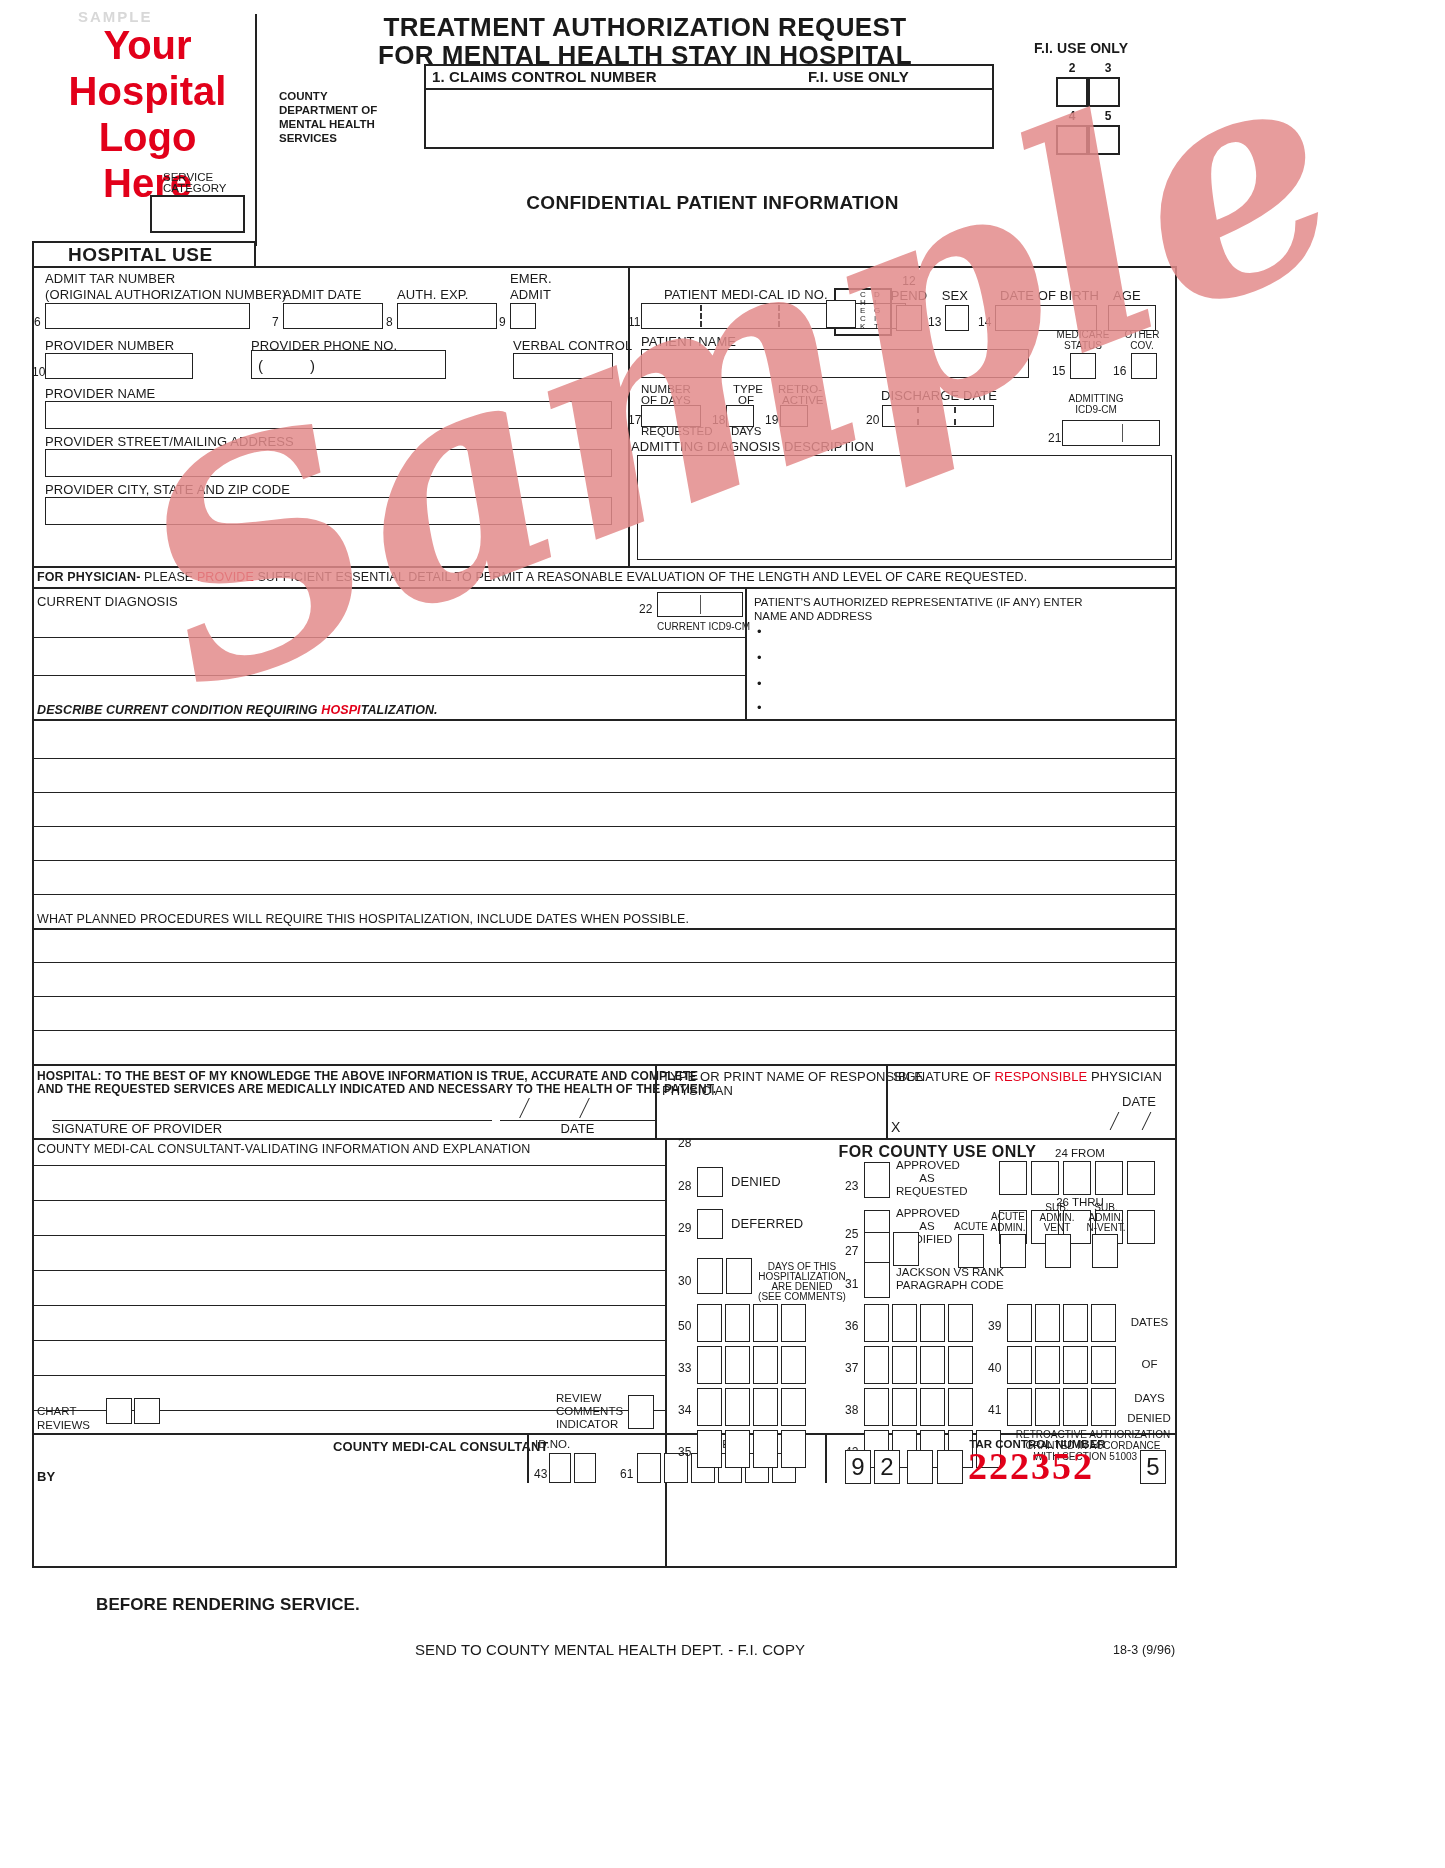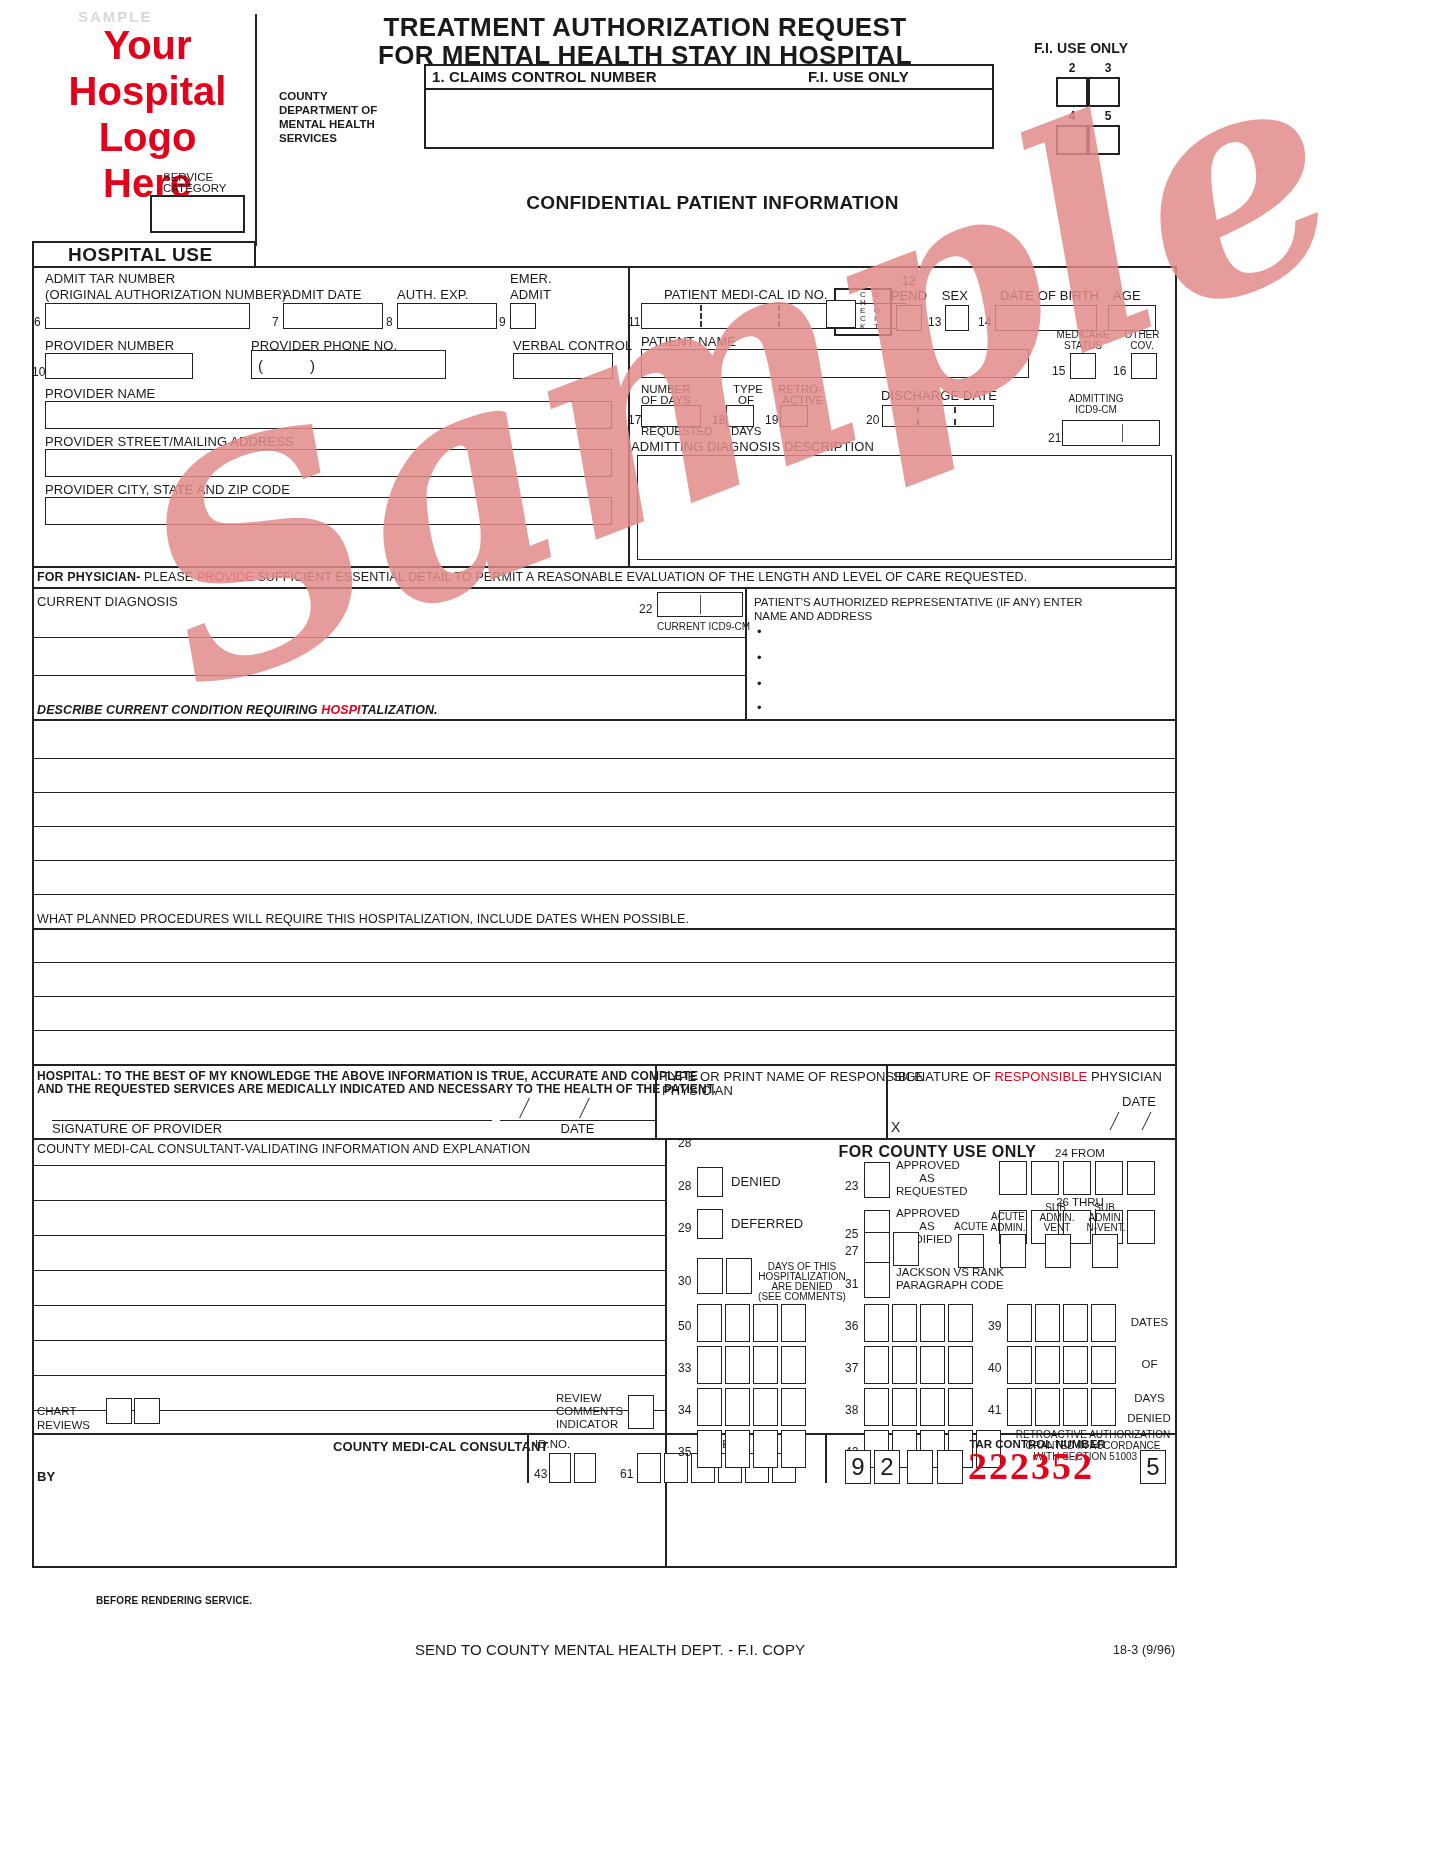--- a/index.html
+++ b/index.html
@@ -463,17 +463,17 @@
   <div class="abs lbl-xs ctr" style="left:1008px;top:1452px;width:170px;">WITH SECTION 51003 (8)</div>
 
   <div class="abs lbl-sm ctr" style="left:900px;top:1438px;width:275px;font-weight:bold;">TAR CONTROL NUMBER</div>
   <div class="abs cell ctr" style="left:845px;top:1450px;width:26px;height:34px;font-size:24px;line-height:32px;">9</div>
   <div class="abs cell ctr" style="left:874px;top:1450px;width:26px;height:34px;font-size:24px;line-height:32px;">2</div>
   <div class="abs cell" style="left:907px;top:1450px;width:26px;height:34px;"></div>
   <div class="abs cell" style="left:937px;top:1450px;width:26px;height:34px;"></div>
   <div class="abs" style="left:968px;top:1444px;font-size:38px;font-weight:bold;letter-spacing:2px;color:#e2001a;font-family:'Liberation Serif', serif;">222352</div>
   <div class="abs cell ctr" style="left:1140px;top:1450px;width:26px;height:34px;font-size:24px;line-height:32px;">5</div>
 
-  <div class="abs lbl b" style="left:96px;top:1596px;font-size:10px;">BEFORE RENDERING SERVICE.</div>
+  <div class="abs lbl b" style="left:96px;top:1596px;font-size:17px;">BEFORE RENDERING SERVICE.</div>
   <div class="abs lbl ctr" style="left:230px;top:1642px;width:760px;font-size:15px;">SEND TO COUNTY MENTAL HEALTH DEPT. - F.I. COPY</div>
   <div class="abs lbl" style="left:1113px;top:1644px;font-size:12.5px;">18-3 (9/96)</div>
 
 </div>
 
 </body></html>

